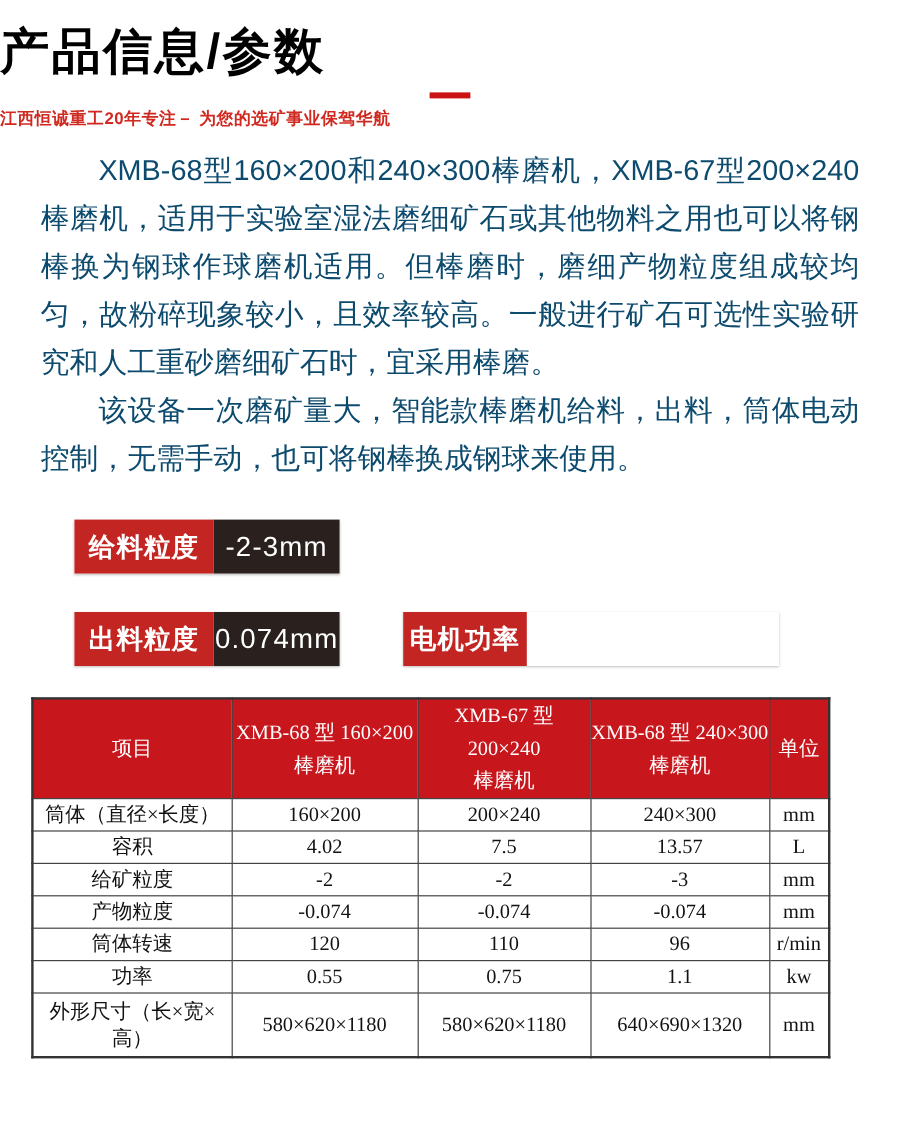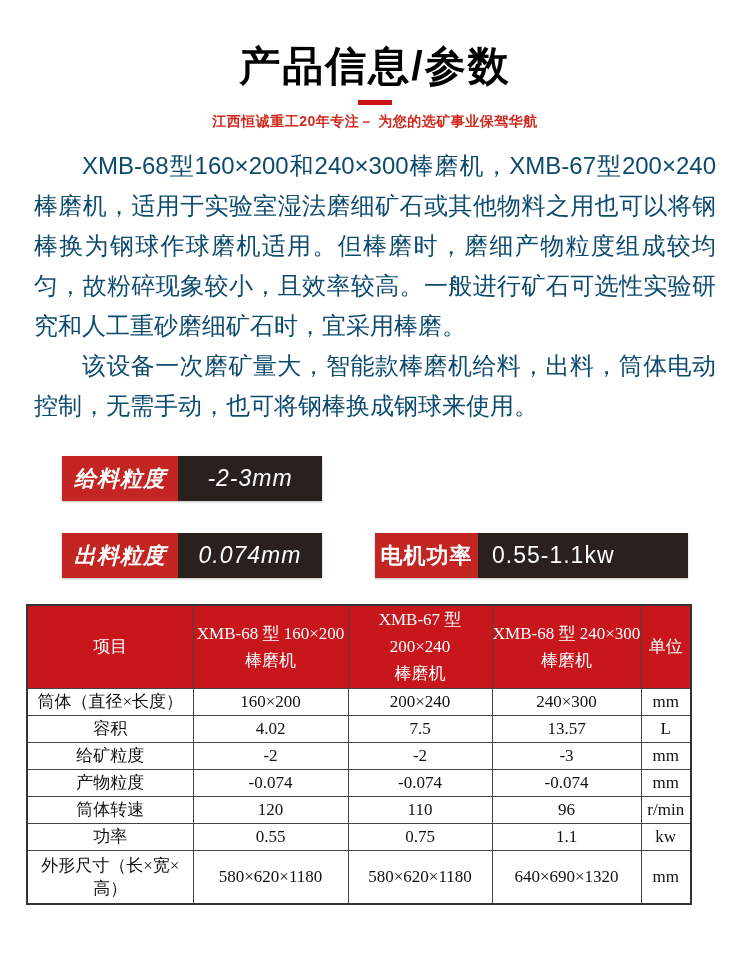--- a/index.html
+++ b/index.html
@@ -10,21 +10,21 @@
     --subtitle-red:#d02920;
   }
   *{margin:0;padding:0;box-sizing:border-box;}
   html,body{background:#ffffff;}
   body{
     width:750px;height:957px;overflow:hidden;
     font-family:"Liberation Sans","DejaVu Sans",sans-serif;
     color:#111;
   }
   
-  .hero{padding-top:44px;text-align:center;}
+  .hero{padding-top:21px;}
   .hero h1{
     font-size:41px;font-weight:900;color:#000;letter-spacing:2px;
     line-height:45px;
   }
   .underline{width:34px;height:5px;background:var(--underline-red);margin:11px auto 7px;}
   .subtitle{
     font-size:14px;font-weight:700;color:var(--subtitle-red);
     letter-spacing:.5px;line-height:18px;
   }
   
@@ -37,21 +37,21 @@
   .badge{display:flex;height:45px;box-shadow:0 1px 2px rgba(0,0,0,.25);}
   .badge-label{
     background:var(--badge-red);color:#fff;font-size:22px;font-weight:700;
     display:flex;align-items:center;justify-content:center;
     width:116px;flex:0 0 auto;letter-spacing:1px;
   }
   .badge-value{
     background:var(--badge-dark);color:#fff;font-size:23px;letter-spacing:1px;
     display:flex;align-items:center;justify-content:center;
   }
-  .badge.left{width:260px;font-style:italic;}
+  .badge.left{width:221px;}
   .badge.left .badge-value{flex:1;}
   .badge.right{width:313px;}
   .badge.right .badge-label{width:103px;}
   .badge.right .badge-value{flex:1;justify-content:flex-start;padding-left:14px;}
   
   .spec{margin:26px 0 0 26px;}
   table{
     border-collapse:collapse;table-layout:fixed;width:664px;
     font-family:"Liberation Serif","DejaVu Serif",serif;
     border:2px solid #333;
@@ -88,21 +88,20 @@
         <span class="badge-value">-2-3mm</span>
       </div>
     </div>
     <div class="badge-row">
       <div class="badge left">
         <span class="badge-label">出料粒度</span>
         <span class="badge-value">0.074mm</span>
       </div>
       <div class="badge right">
         <span class="badge-label">电机功率</span>
-        <span class="badge-value">0.55-1.1kw</span>
       </div>
     </div>
   </section>
 
   <section class="spec">
     <table>
       <colgroup>
         <col style="width:166px">
           <col style="width:155px">
           <col style="width:144px">

